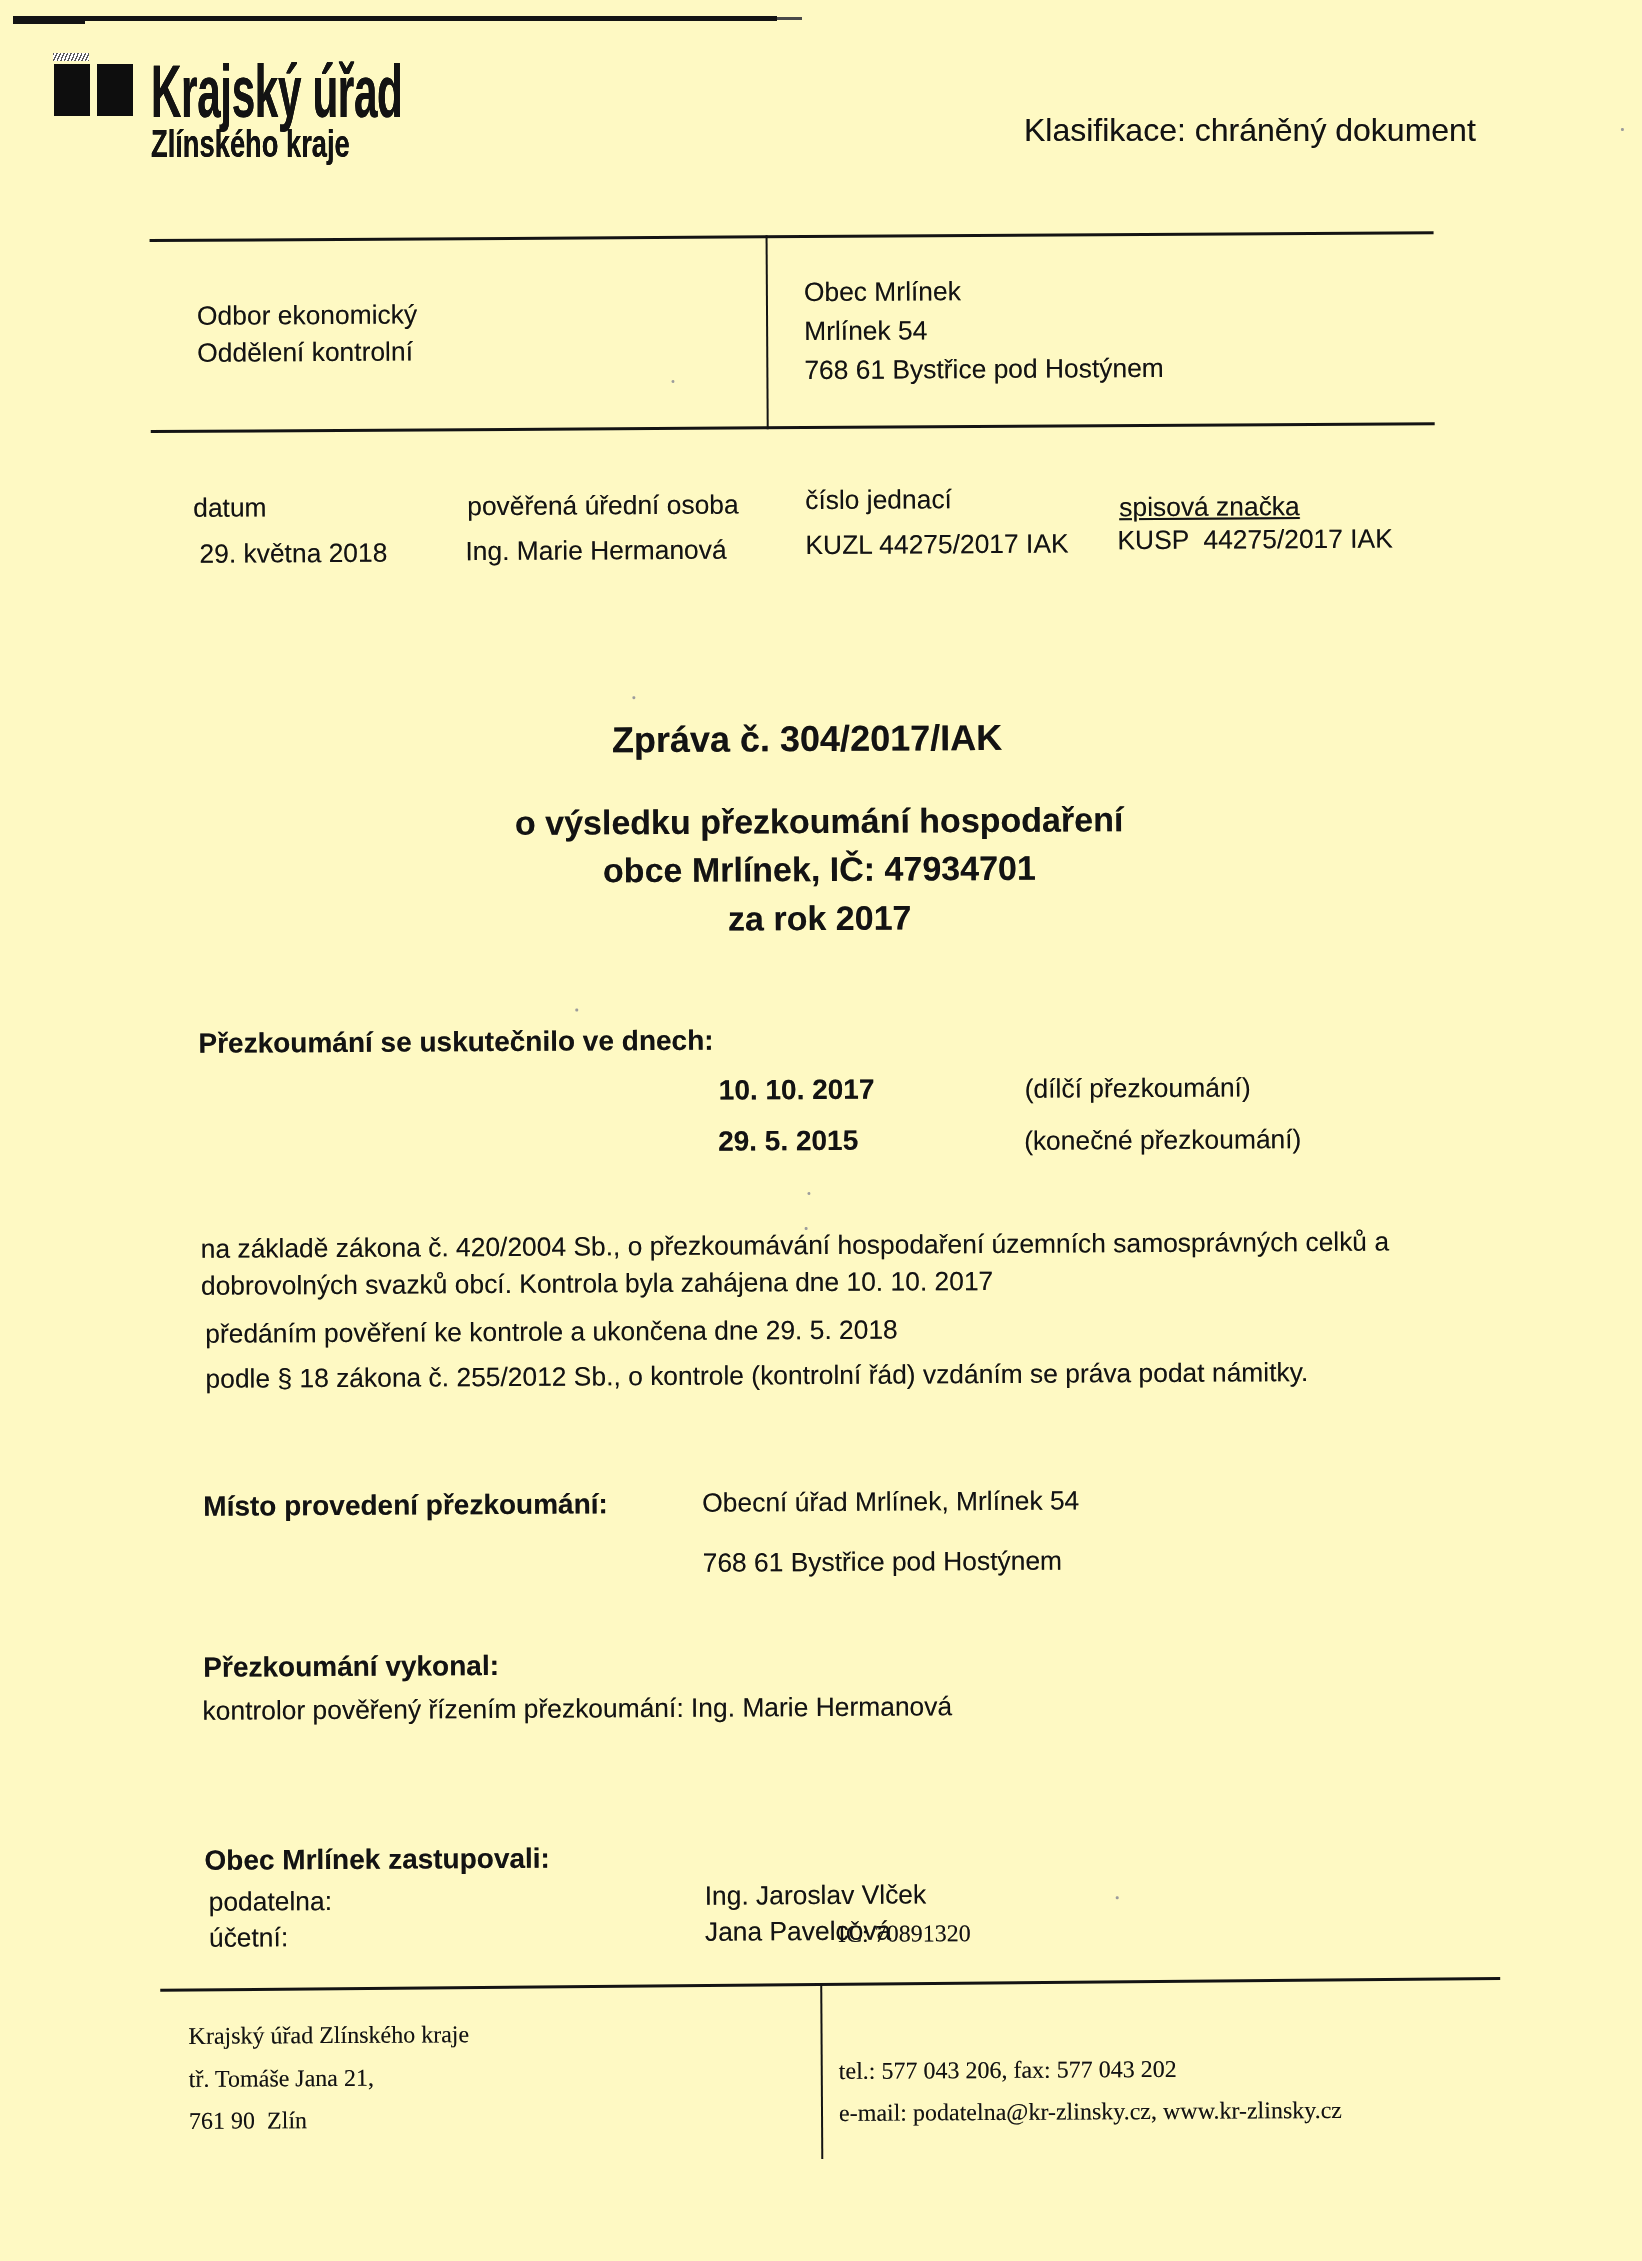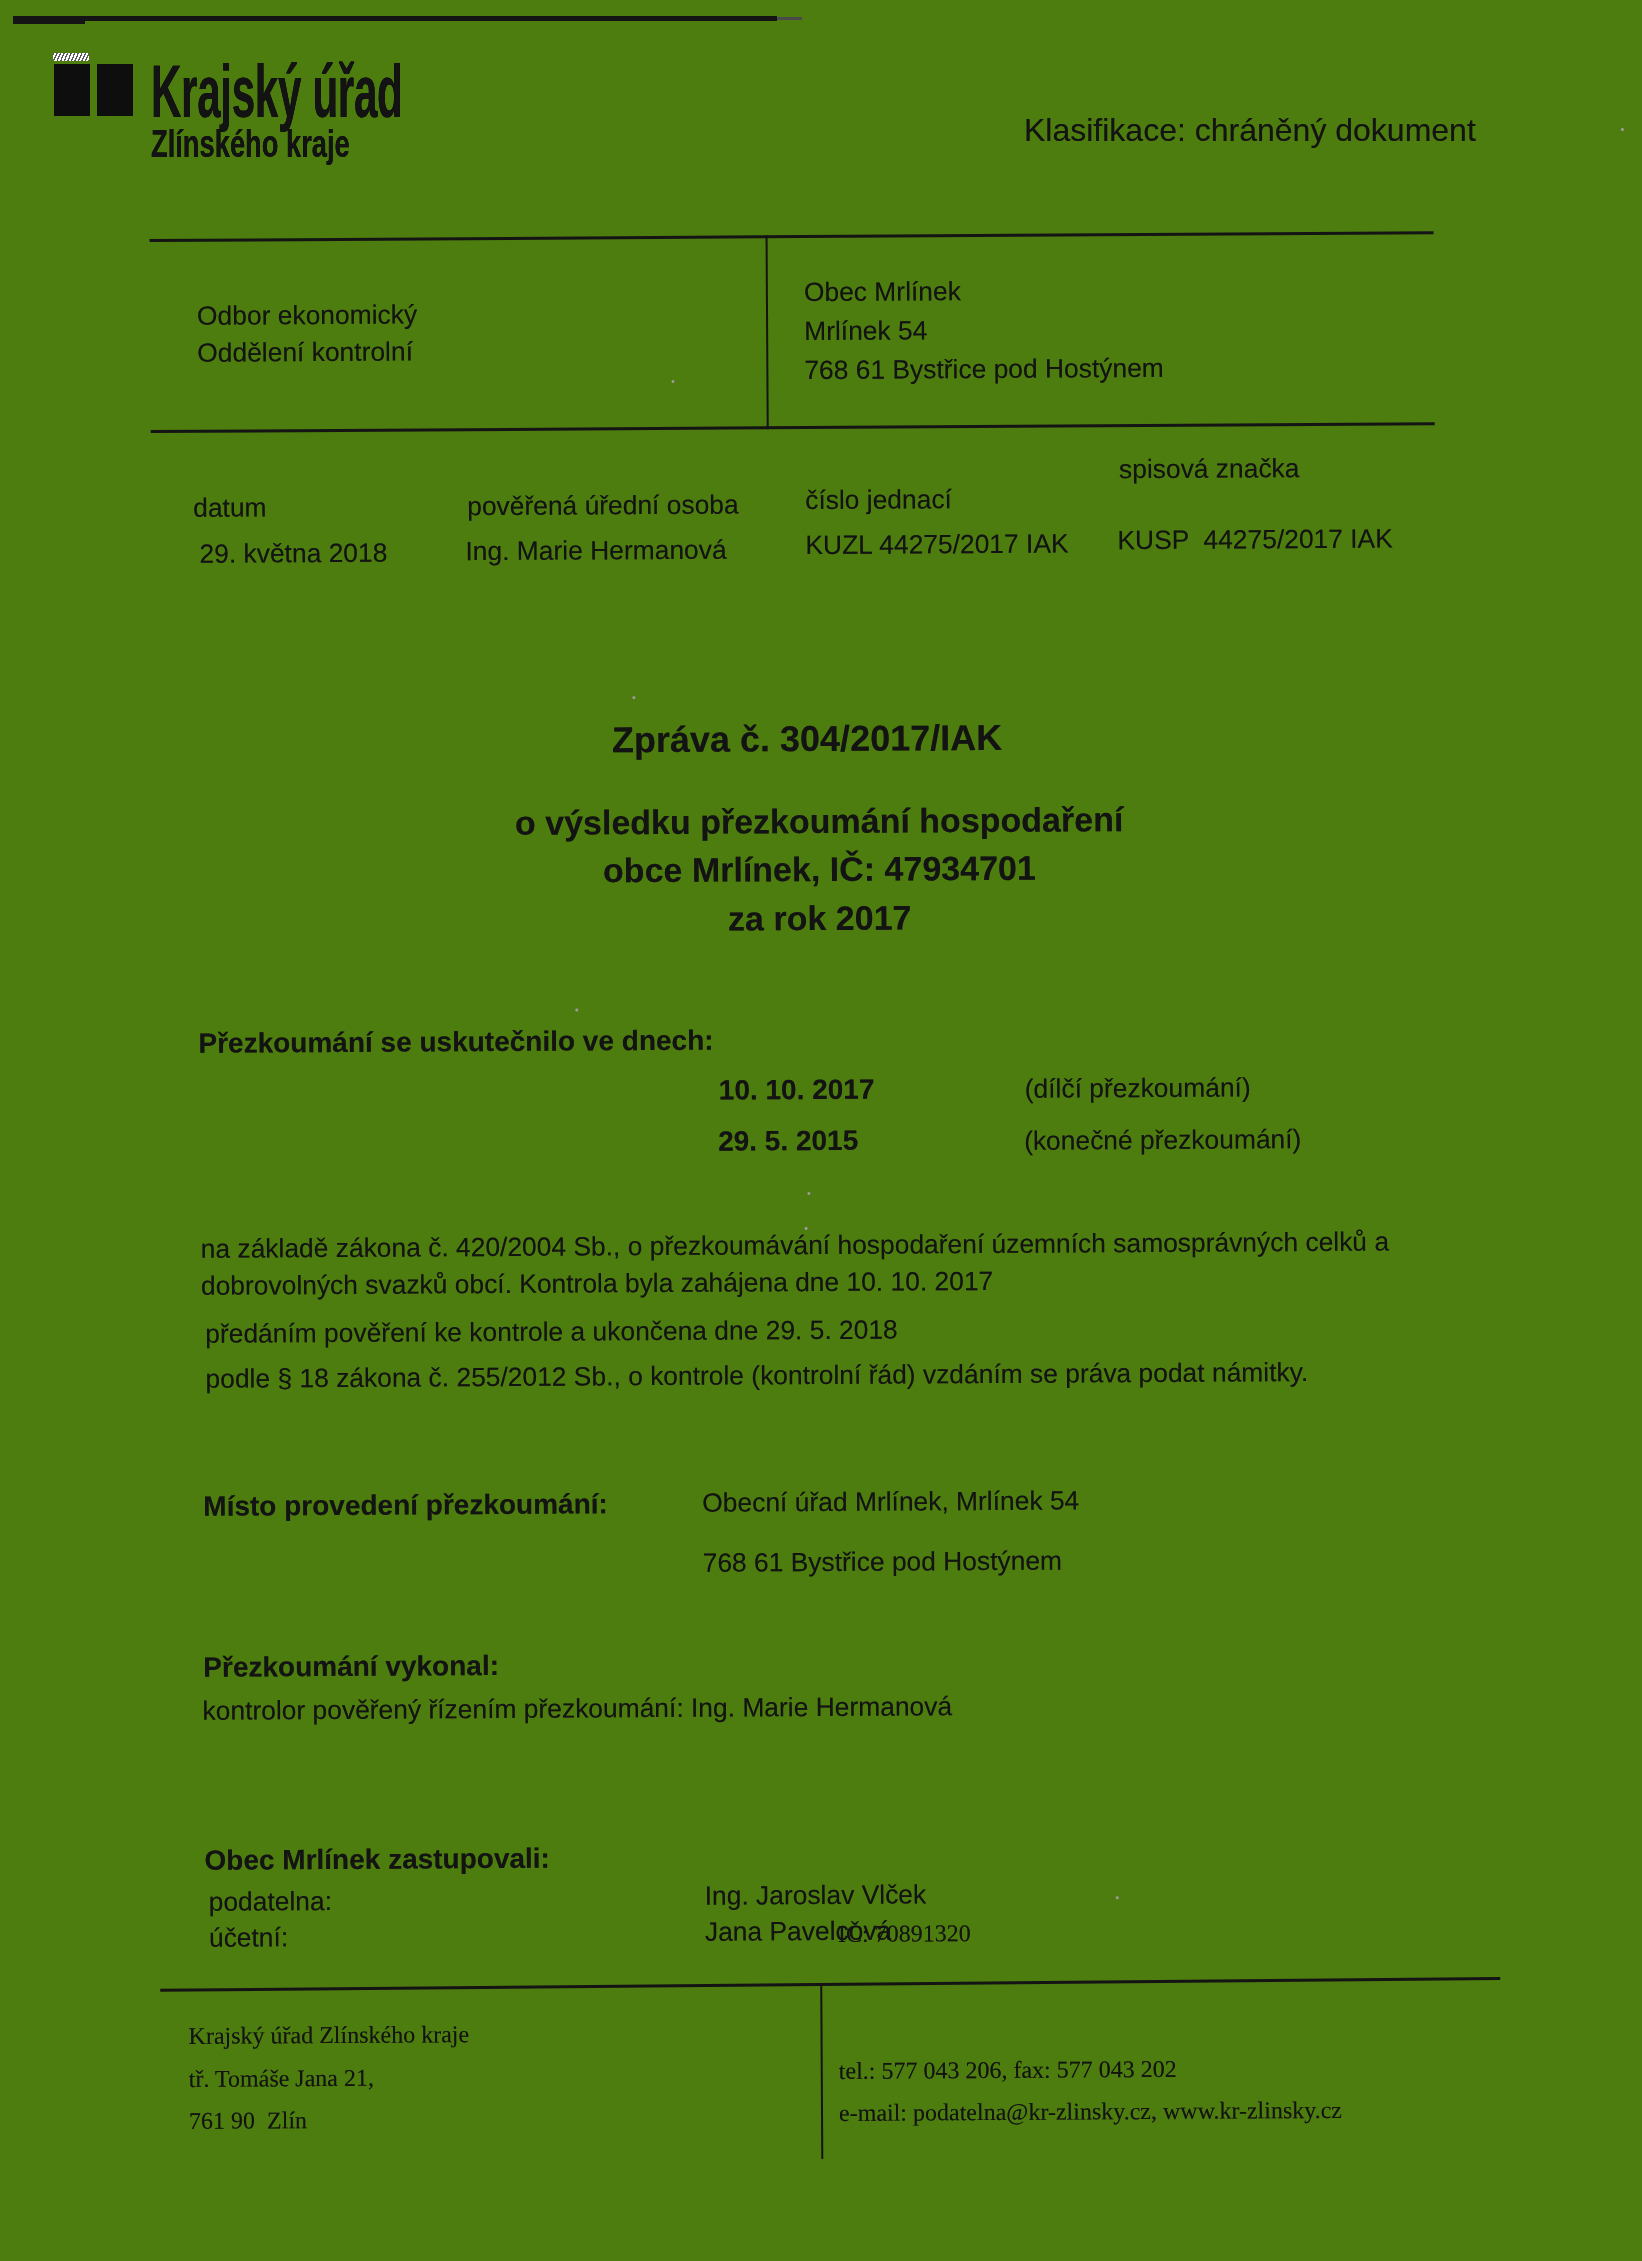--- a/index.html
+++ b/index.html
@@ -1,18 +1,18 @@
 <!DOCTYPE html>
 <html style="font-size:10.3px"><head>
 <meta charset="utf-8">
 <style>
   html,body{margin:0;padding:0;background:#e8e8e8;}
   #page{
     position:relative; width:1642px; height:2261px;
-    background:#4d7c0f; overflow:hidden;
+    background:#fef9c3; overflow:hidden;
     font-family:"Liberation Sans","DejaVu Sans",sans-serif;
     color:#131313;
   }
   .t{
     position:absolute; white-space:pre; line-height:1.2; font-size:26.4px;
     color:#131313; text-shadow:0 0 0.6px rgba(10,10,10,.45);
   }
   .b{font-weight:bold;text-align:right;}
   .h44{font-size:28px; font-weight:bold;}
   .h43{font-size:28px; font-weight:bold;}
@@ -62,21 +62,21 @@
     <div class="rule" style="left:771px; top:235px; width:1.9px; height:194px;"></div>
     <div class="t" style="left:202px; top:297px;">Odbor ekonomický</div>
     <div class="t" style="left:202px; top:334px;">Oddělení kontrolní</div>
     <div class="t" style="left:809px; top:277px;">Obec Mrlínek</div>
     <div class="t" style="left:809px; top:316px;">Mrlínek 54</div>
     <div class="t" style="left:809px; top:355px;">768 61 Bystřice pod Hostýnem</div>
 
     <div class="t" style="left:197px; top:489px;text-align:center;">datum</div>
     <div class="t" style="left:471px; top:489px;">pověřená úřední osoba</div>
     <div class="t" style="left:809px; top:485px;">číslo jednací</div>
-    <div class="t" style="left:1123px; top:456px;">spisová značka</div>
+    <div class="t" style="left:1123px; top:494px;text-decoration:underline;">spisová značka</div>
     <div class="t" style="left:203px; top:535px;">29. května 2018</div>
     <div class="t" style="left:469px; top:534px;">Ing. Marie Hermanová</div>
     <div class="t" style="left:809px; top:530px;">KUZL 44275/2017 IAK</div>
     <div class="t" style="left:1121px; top:527px;">KUSP  44275/2017 IAK</div>
 
     <div class="t b center" style="top:717px; font-size:36px; left:-11.6px;">Zpráva č. 304/2017/IAK</div>
     <div class="t b center" style="top:801px; font-size:34px;">o výsledku přezkoumání hospodaření</div>
     <div class="t b center" style="top:849px; font-size:34px;">obce Mrlínek, IČ: 47934701</div>
     <div class="t b center" style="top:898px; font-size:34px;">za rok 2017</div>
 

